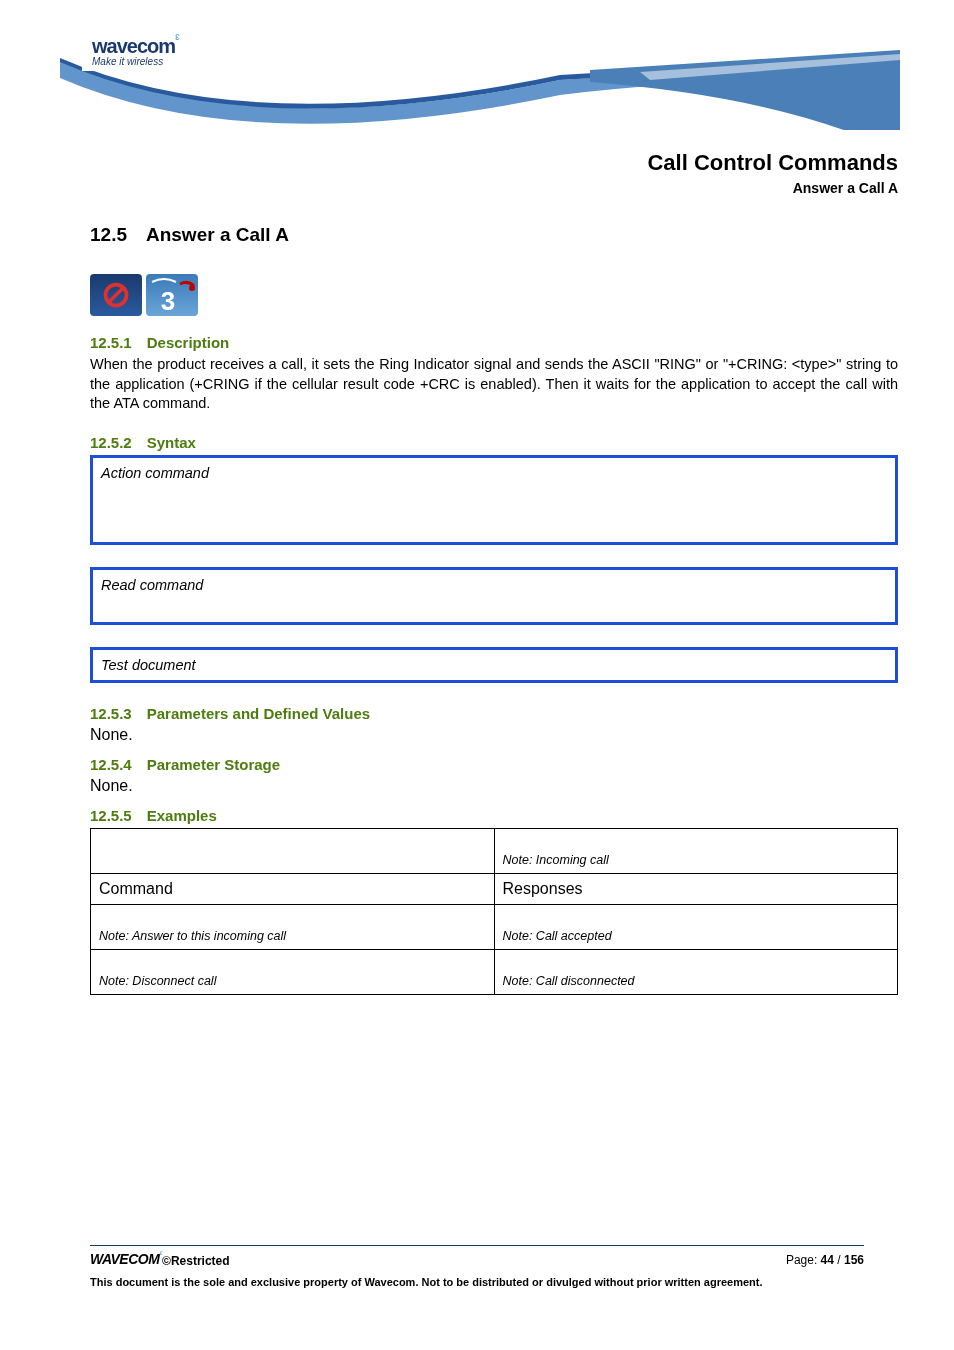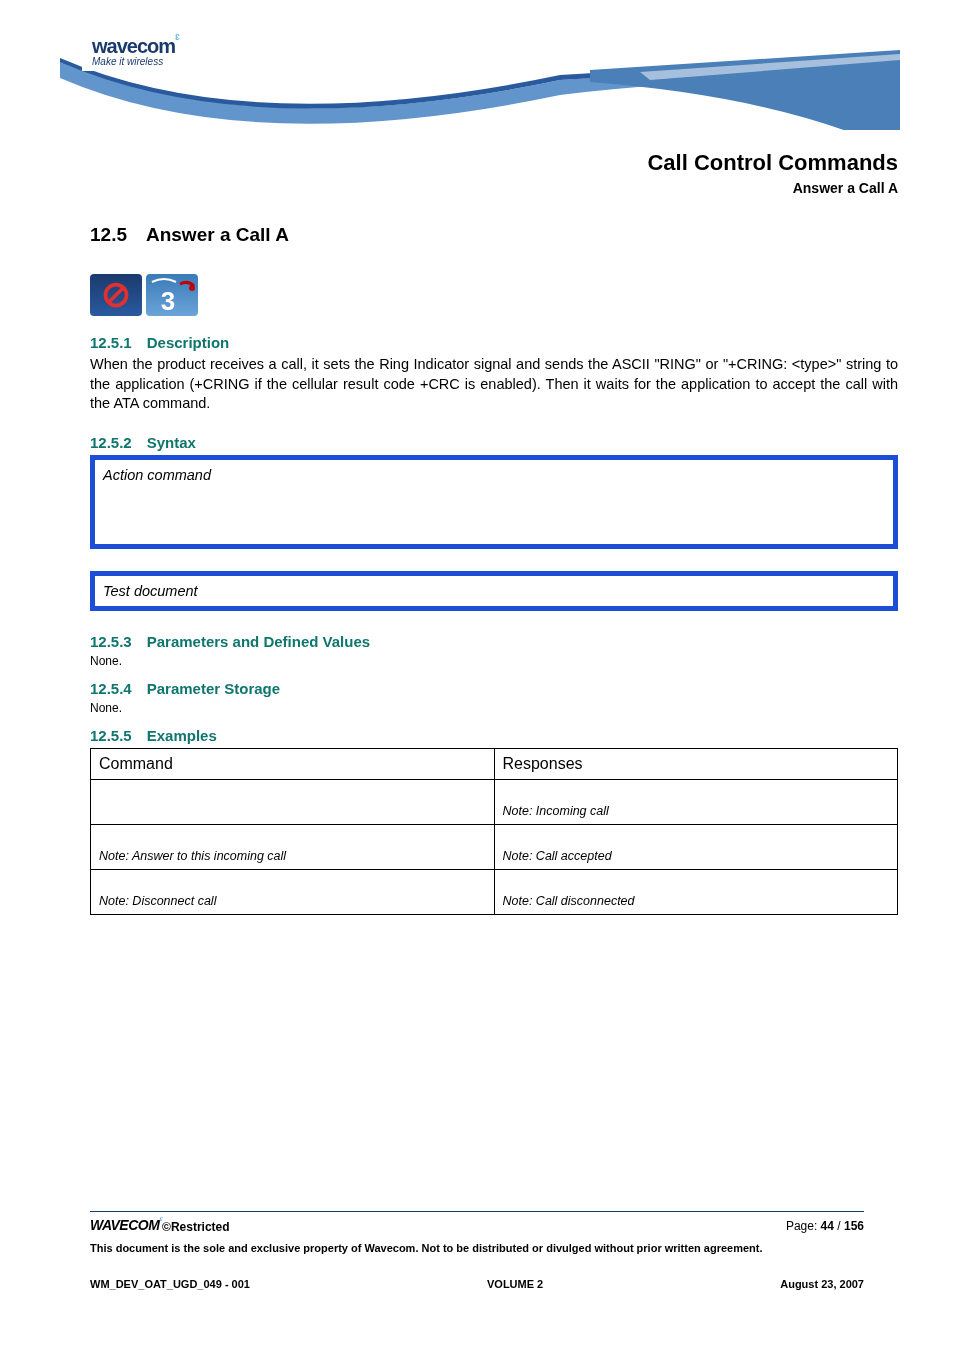--- a/index.html
+++ b/index.html
@@ -100,47 +100,47 @@
   .icon-nosim svg { width: 30px; height: 30px; }
   .icon-3g {
     background: linear-gradient(#3a7ab8,#6ba5d8);
     color: #fff;
     font-family: Arial, sans-serif;
   }
   .section-h2 {
     font-family: Arial, sans-serif;
     font-weight: 900;
     font-size: 15px;
-    color: #0f766e;
+    color: #4d7c0f;
     margin-bottom: 4px;
     margin-top: 12px;
   }
   .body-text {
     font-family: Verdana, sans-serif;
     font-size: 14.5px;
     line-height: 1.35;
     text-align: justify;
     margin-bottom: 20px;
   }
   .syntax-box {
-    border: 5px solid #1d4ed8;
+    border: 3px solid #1d4ed8;
     padding: 6px 8px;
     margin-bottom: 22px;
     min-height: 30px;
   }
   .syntax-box-action { padding-bottom: 60px; }
   .syntax-box-read { padding-bottom: 28px; }
   .syntax-label {
     font-style: italic;
     font-family: Verdana, sans-serif;
     font-size: 14.5px;
   }
   .none-text {
     font-family: Verdana, sans-serif;
-    font-size: 12px;
+    font-size: 16px;
     margin-bottom: 6px;
   }
   .examples-table {
     border-collapse: collapse;
     width: 100%;
     margin-bottom: 30px;
   }
   .examples-table td, .examples-table th {
     border: 1px solid #000;
     padding: 6px 8px;
@@ -249,40 +249,43 @@
     </div>
   </div>
 
   <div class="section-h2">12.5.1 Description</div>
   <div class="body-text">When the product receives a call, it sets the Ring Indicator signal and sends the ASCII "RING" or "+CRING: &lt;type&gt;" string to the application (+CRING if the cellular result code +CRC is enabled). Then it waits for the application to accept the call with the ATA command.</div>
 
   <div class="section-h2">12.5.2 Syntax</div>
   <div class="syntax-box syntax-box-action">
     <span class="syntax-label">Action command</span>
   </div>
+  <div class="syntax-box syntax-box-read">
+    <span class="syntax-label">Read command</span>
+  </div>
   <div class="syntax-box">
     <span class="syntax-label">Test document</span>
   </div>
 
   <div class="section-h2">12.5.3 Parameters and Defined Values</div>
   <div class="none-text">None.</div>
 
   <div class="section-h2">12.5.4 Parameter Storage</div>
   <div class="none-text">None.</div>
 
   <div class="section-h2">12.5.5 Examples</div>
   <table class="examples-table">
     <tbody>
         <tr>
+      <td></td>
+      <td class="cell-pad-top"><span class="note-italic">Note: Incoming call</span></td>
+    </tr>
+    <tr>
       <th style="width:50%;">Command</th>
       <th>Responses</th>
-    </tr>
-    <tr>
-      <td></td>
-      <td class="cell-pad-top"><span class="note-italic">Note: Incoming call</span></td>
     </tr>
     <tr>
       <td class="cell-pad-top"><span class="note-italic">Note: Answer to this incoming call</span></td>
       <td class="cell-pad-top"><span class="note-italic">Note: Call accepted</span></td>
     </tr>
     <tr>
       <td class="cell-pad-top"><span class="note-italic">Note: Disconnect call</span></td>
       <td class="cell-pad-top"><span class="note-italic">Note: Call disconnected</span></td>
     </tr>
   </tbody>
@@ -293,18 +296,13 @@
   <div class="footer-divider"></div>
   <div class="footer-line1">
     <span>
       <span class="footer-logo"><span style="text-transform:uppercase;">wavecom</span><span class="logo-swirl" style="font-size:10px;">ᵋ</span></span><span class="footer-restricted">©Restricted</span>
     </span>
     <span class="footer-page">
       <span>Page: </span><span class="bold">44</span><span> / </span><span class="bold">156</span>
     </span>
   </div>
   <div class="footer-disclaimer">This document is the sole and exclusive property of Wavecom. Not to be distributed or divulged without prior written agreement.</div>
-  <div class="footer-line2">
-    <span>WM_DEV_OAT_UGD_049 - 001</span>
-    <span>VOLUME 2</span>
-    <span>August 23, 2007</span>
-  </div>
 </div>
 
 </body></html>

